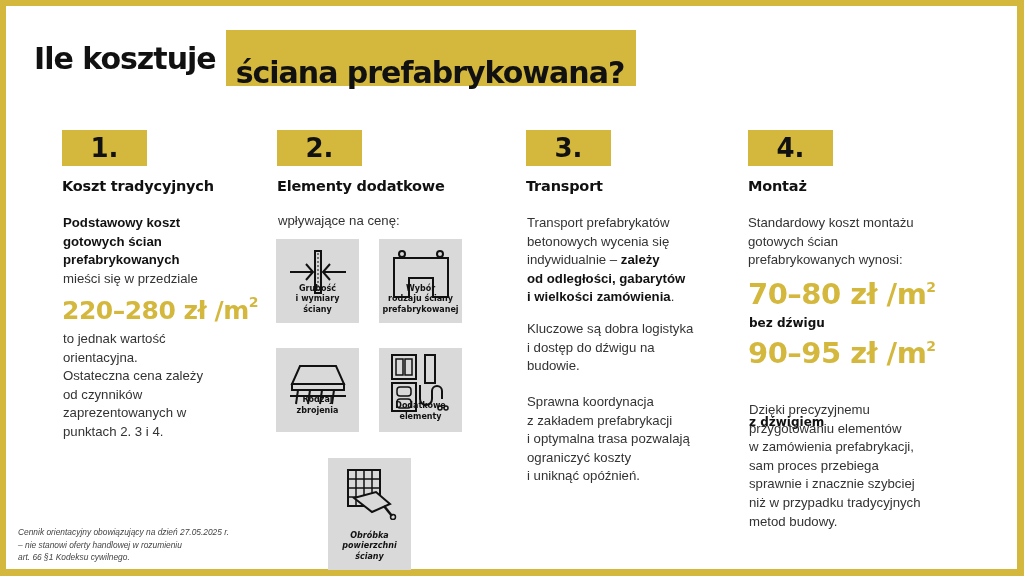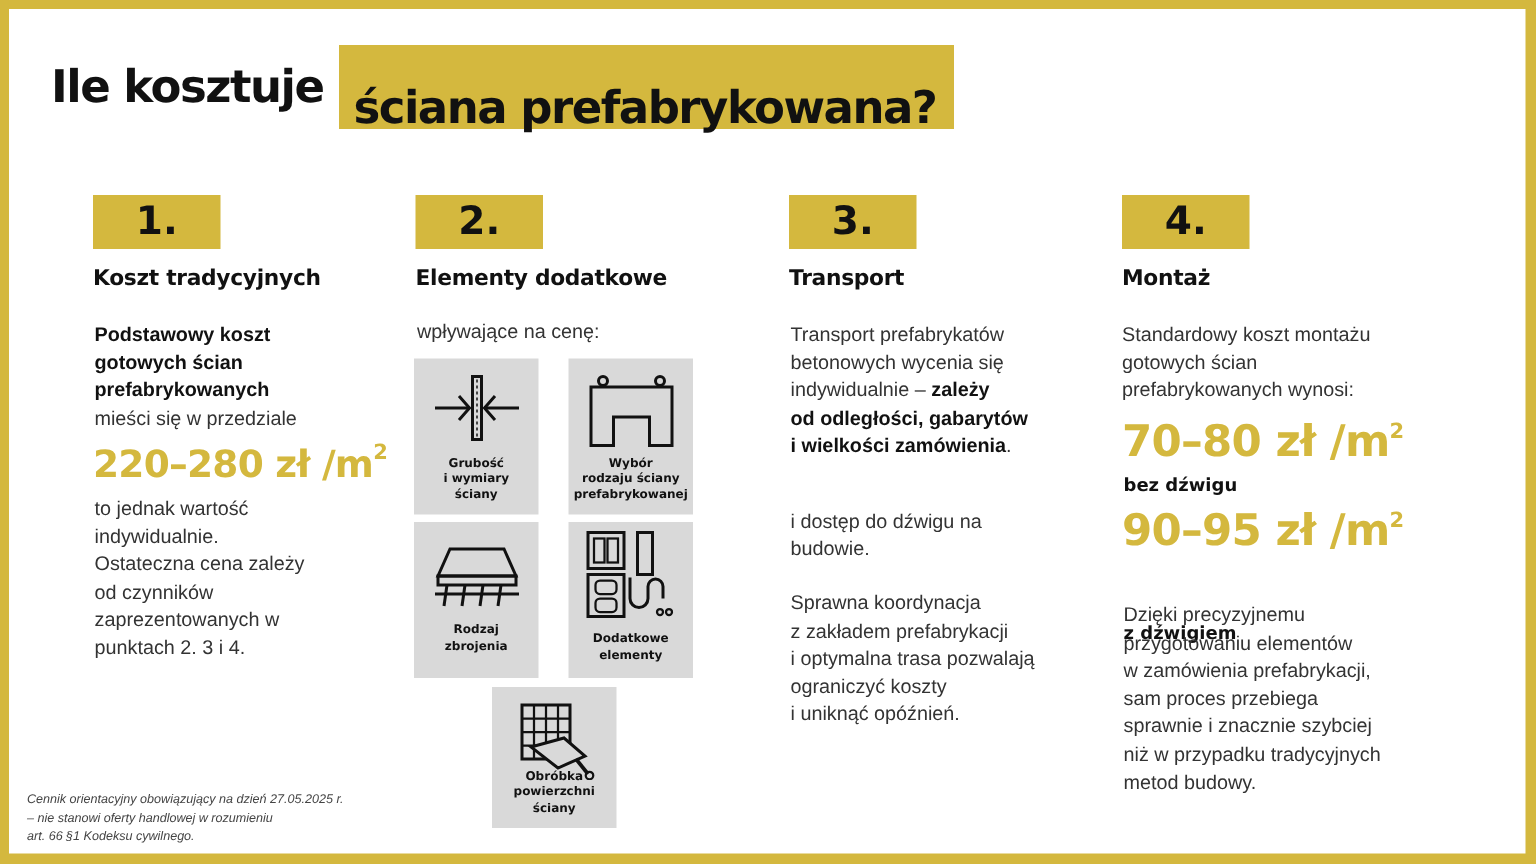--- a/index.html
+++ b/index.html
@@ -9,21 +9,21 @@
   .title { position: absolute; left: 34px; top: 38px; height: 40px; display: flex; align-items: center; }
   .title .plain { font-weight: 700; font-size: 30px; letter-spacing: -1px; color: #111; padding-right: 10px; }
   .title .hl { background: #D4B83E; font-weight: 700; font-size: 30px; letter-spacing: -1px; color: #111; padding: 16px 12px 0 10px; height: 56px; line-height: 54px; }
   .num { position: absolute; width: 85px; height: 36px; background: #D4B83E; font-weight: 700; font-size: 26px; text-align: center; line-height: 36px; color: #111; }
   .head { position: absolute; font-weight: 700; font-size: 14.5px; color: #111; letter-spacing: -0.2px; }
   .txt { position: absolute; font-family: "Liberation Sans", sans-serif; font-size: 13.2px; line-height: 18.6px; color: #333; }
   .txt b { color: #111; }
   .price { position: absolute; font-weight: 700; color: #D4B83E; font-size: 25px; letter-spacing: -0.5px; white-space: nowrap; }
   .price sup { font-size: 14px; vertical-align: 12px; }
   .sub { position: absolute; font-weight: 700; font-size: 12px; color: #111; }
-  .tile { position: absolute; width: 83px; height: 104px; background: #D9D9D9; }
+  .tile { position: absolute; width: 83px; height: 84px; background: #D9D9D9; }
   .tile svg { position: absolute; left: 50%; top: 10px; transform: translateX(-50%); }
   .tile .lbl { position: absolute; left: 0; right: 0; bottom: 8px; text-align: center; font-weight: 700; font-size: 8px; line-height: 10.5px; color: #111; padding: 0 3px; }
   .foot { position: absolute; left: 18px; top: 526px; font-family: "Liberation Sans", sans-serif; font-style: italic; font-size: 8.4px; line-height: 12.6px; color: #444; }
 </style>
 </head>
 <body>
 
 <div class="frame"></div>
 
 <div class="title">
@@ -35,21 +35,21 @@
 <div class="head" style="left:62px;top:178px;">Koszt tradycyjnych</div>
 <div class="txt" style="left:63px;top:214px;">
   <b>Podstawowy koszt</b><br>
   <b>gotowych ścian</b><br>
   <b>prefabrykowanych</b><br>
   <span>mieści się w przedziale</span>
 </div>
 <div class="price" style="left:62px;top:294px;"><span>220–280 zł /m</span><sup>2</sup></div>
 <div class="txt" style="left:63px;top:330px;">
   <span>to jednak wartość</span><br>
-  <span>indywidualnie.</span><br>
+  <span>orientacyjna.</span><br>
   <span>Ostateczna cena zależy</span><br>
   <span>od czynników</span><br>
   <span>zaprezentowanych w</span><br>
   <span>punktach 2. 3 i 4.</span>
 </div>
 
 <div class="num" style="left:277px;top:130px;">2.</div>
 <div class="head" style="left:277px;top:178px;">Elementy dodatkowe</div>
 <div class="txt" style="left:278px;top:212px;">wpływające na cenę:</div>
 
@@ -96,21 +96,21 @@
     <rect x="7" y="34" width="14" height="9" rx="3" fill="none" stroke="#111" stroke-width="1.5"></rect>
     <rect x="7" y="46" width="14" height="9" rx="3" fill="none" stroke="#111" stroke-width="1.5"></rect>
     <rect x="35" y="2" width="10" height="28" fill="none" stroke="#111" stroke-width="2"></rect>
     <path d="M30 32 v14 a6 6 0 0 0 12 0 v-8 a5 5 0 0 1 10 0 v8" fill="none" stroke="#111" stroke-width="2"></path>
     <circle cx="50" cy="55" r="2" fill="none" stroke="#111" stroke-width="1.5"></circle>
     <circle cx="56" cy="55" r="2" fill="none" stroke="#111" stroke-width="1.5"></circle>
   </svg>
   <div class="lbl" style="bottom:10px;"><span>Dodatkowe</span><br><span>elementy</span></div>
 </div>
 
-<div class="tile" style="left:328px;top:458px;height:94px;">
+<div class="tile" style="left:328px;top:458px;height:112px;font-style:italic;">
   <svg width="60" height="52" viewBox="0 0 60 52">
     <rect x="8" y="2" width="32" height="36" fill="none" stroke="#111" stroke-width="2"></rect>
     <line x1="8" y1="11" x2="40" y2="11" stroke="#111" stroke-width="1.5"></line>
     <line x1="8" y1="20" x2="40" y2="20" stroke="#111" stroke-width="1.5"></line>
     <line x1="8" y1="29" x2="40" y2="29" stroke="#111" stroke-width="1.5"></line>
     <line x1="16" y1="2" x2="16" y2="38" stroke="#111" stroke-width="1.5"></line>
     <line x1="24" y1="2" x2="24" y2="38" stroke="#111" stroke-width="1.5"></line>
     <line x1="32" y1="2" x2="32" y2="38" stroke="#111" stroke-width="1.5"></line>
     <polygon points="14,30 36,24 50,36 32,44" fill="#D9D9D9" stroke="#111" stroke-width="2"></polygon>
     <line x1="44" y1="38" x2="52" y2="48" stroke="#111" stroke-width="2.5"></line>
@@ -122,21 +122,21 @@
 <div class="num" style="left:526px;top:130px;">3.</div>
 <div class="head" style="left:526px;top:178px;">Transport</div>
 <div class="txt" style="left:527px;top:214px;">
   <span>Transport prefabrykatów</span><br>
   <span>betonowych wycenia się</span><br>
   <span>indywidualnie – </span><b>zależy</b><br>
   <b>od odległości, gabarytów</b><br>
   <b>i wielkości zamówienia</b><span>.</span>
 </div>
 <div class="txt" style="left:527px;top:320px;">
-  <br>
+  <span>Kluczowe są dobra logistyka</span><br>
   <span>i dostęp do dźwigu na</span><br>
   <span>budowie.</span>
 </div>
 <div class="txt" style="left:527px;top:393px;">
   <span>Sprawna koordynacja</span><br>
   <span>z zakładem prefabrykacji</span><br>
   <span>i optymalna trasa pozwalają</span><br>
   <span>ograniczyć koszty</span><br>
   <span>i uniknąć opóźnień.</span>
 </div>

